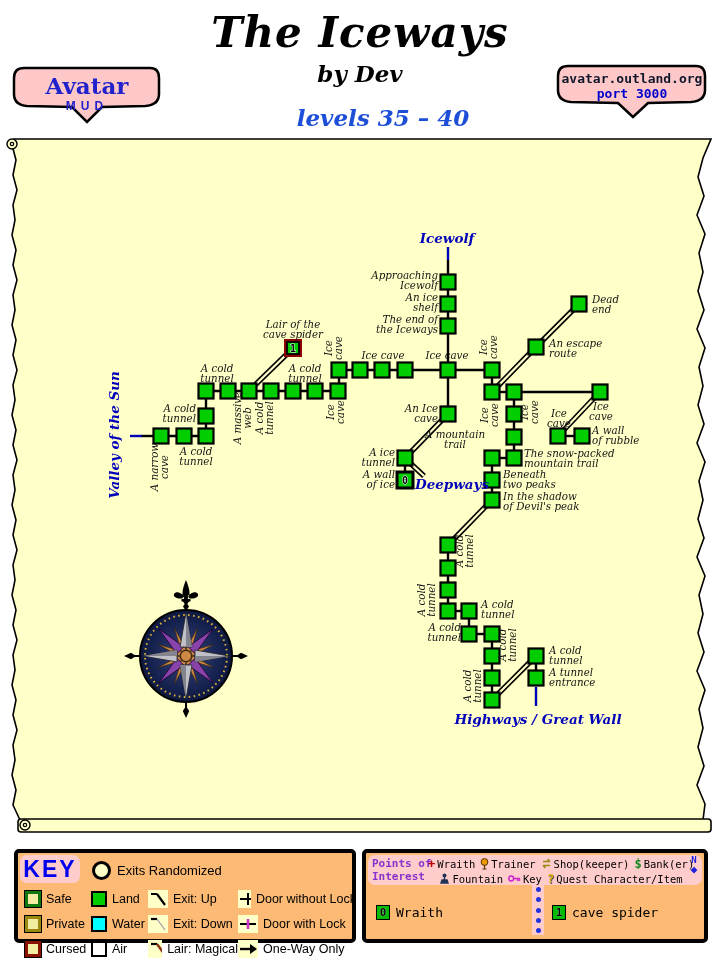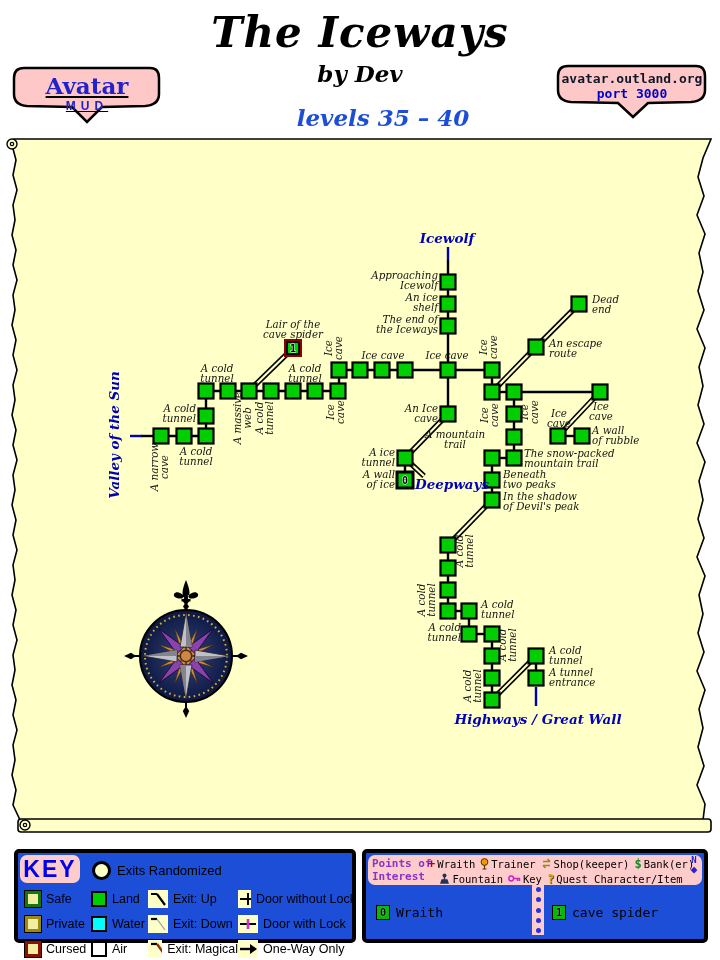--- a/index.html
+++ b/index.html
@@ -8,33 +8,33 @@
   
   .title{position:absolute;top:8px;left:0;width:720px;text-align:center;
          font:bold italic 42px "DejaVu Serif",serif;color:#000;letter-spacing:1px;}
   .subtitle{position:absolute;top:60px;left:0;width:720px;text-align:center;
          font:bold italic 23px "DejaVu Serif",serif;color:#000;}
   .levels{position:absolute;top:104px;left:0;width:720px;text-align:center;
          font:bold italic 23px "DejaVu Serif",serif;color:#1d4ed8;padding-left:23px;}
   .badge{position:absolute;}
   .badge svg{position:absolute;top:0;left:0;}
   .badge .btxt{position:relative;text-align:center;color:#2222CC;}
-  .badge-left{top:66px;left:12px;width:150px;height:60px;text-decoration:underline;}
+  .badge-left{top:66px;left:12px;width:150px;height:60px;}
   .badge-left .l1{font:bold 23px "DejaVu Serif",serif;margin-top:6px;}
   .badge-left .l2{font:bold 12px "Liberation Sans",sans-serif;letter-spacing:5px;margin-top:0px;}
   .badge-right{top:64px;left:556px;width:152px;height:58px;}
   .badge-right .l1{font:bold 13px "DejaVu Sans Mono",monospace;margin-top:7px;color:#0f172a;}
   .badge-right .l2{font:bold 13px "DejaVu Sans Mono",monospace;color:#0000CC;}
   
   .maplabel{font:italic 10.3px "DejaVu Serif",serif;fill:#141414;}
   .zonelink{font:bold italic 13.5px "DejaVu Serif",serif;fill:#0000BB;}
   .roomdigit{font:bold 10px "DejaVu Sans Mono",monospace;fill:#000;stroke:#fff;
              stroke-width:.9;paint-order:stroke;}
   
-  .lbox{position:absolute;top:849px;height:94px;background:#1d4ed8;border:4px solid #000;
+  .lbox{position:absolute;top:849px;height:94px;background:#fdba74;border:4px solid #000;
         border-radius:5px;box-sizing:border-box;}
   .keybox{left:14px;width:342px;}
   .poibox{left:362px;width:346px;}
   .patch{background:#FFCCCC;border-radius:7px;position:absolute;}
   .key-title{left:2px;top:2px;width:60px;height:28px;text-align:center;
              font:bold 23px "Liberation Sans",sans-serif;color:#0000EE;letter-spacing:2px;line-height:28px;}
   .key-rand{position:absolute;left:74px;top:8px;display:flex;align-items:center;gap:6px;
             font:13px "Liberation Sans",sans-serif;color:#000;}
   .circle-icon{display:inline-block;width:13px;height:13px;border:3px solid #000;
                border-radius:50%;background:#FFFFC8;}
@@ -356,21 +356,21 @@
       <div class="kitem">
         <span class="sq2 sq-air"></span>
         <span>Air</span>
         </div>
       <div class="kitem">
         <svg width="20" height="18">
           <rect width="20" height="18" fill="#FFFFC8"></rect>
           <path d="M3,4 h6" stroke="#000" stroke-width="2.2" fill="none"></path>
           <path d="M9,4 L17,15" stroke="#883311" stroke-width="2.4" fill="none"></path>
           </svg>
-        <span>Exit: Magical</span>
+        <span>Lair: Magical</span>
         </div>
       <div class="kitem">
         <svg width="20" height="18">
           <rect width="20" height="18" fill="#FFFFC8"></rect>
           <path d="M2,9 H13" stroke="#000" stroke-width="2.4" fill="none"></path>
           <polygon points="12,4 19,9 12,14" fill="#000"></polygon>
           </svg>
         <span>One-Way Only</span>
         </div>
     </div>

